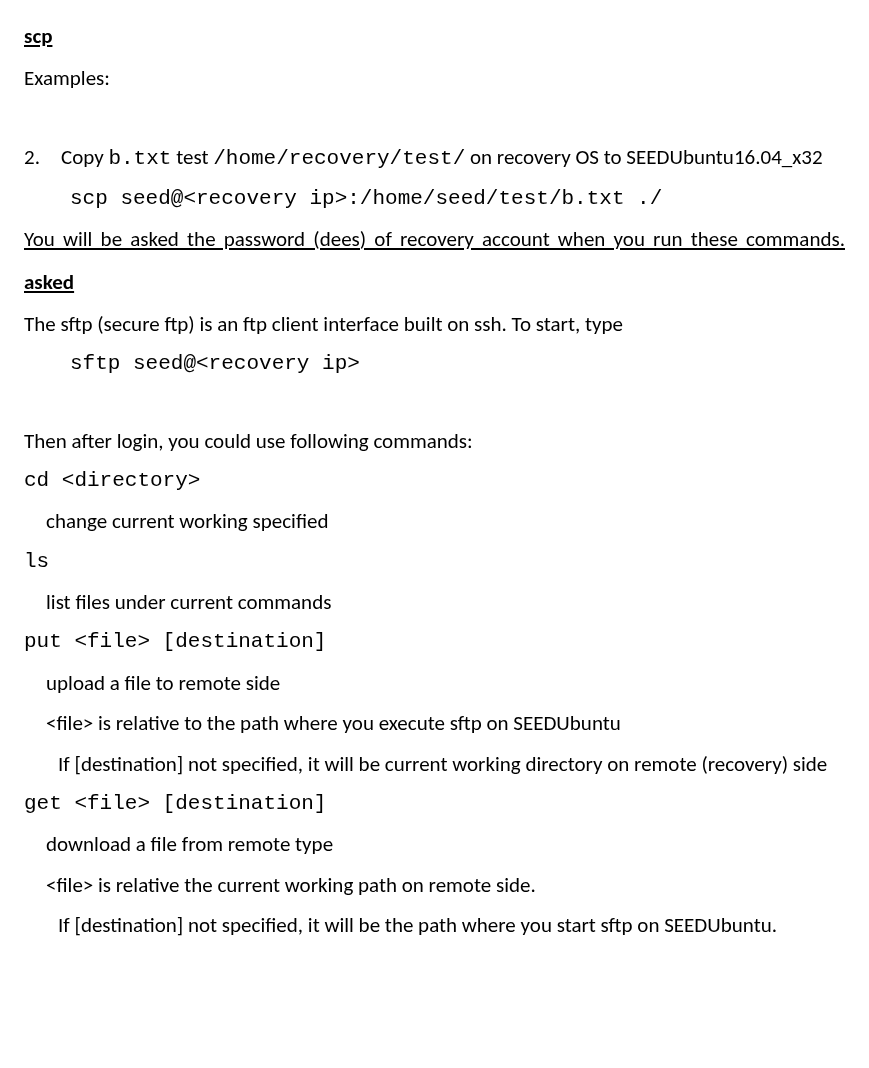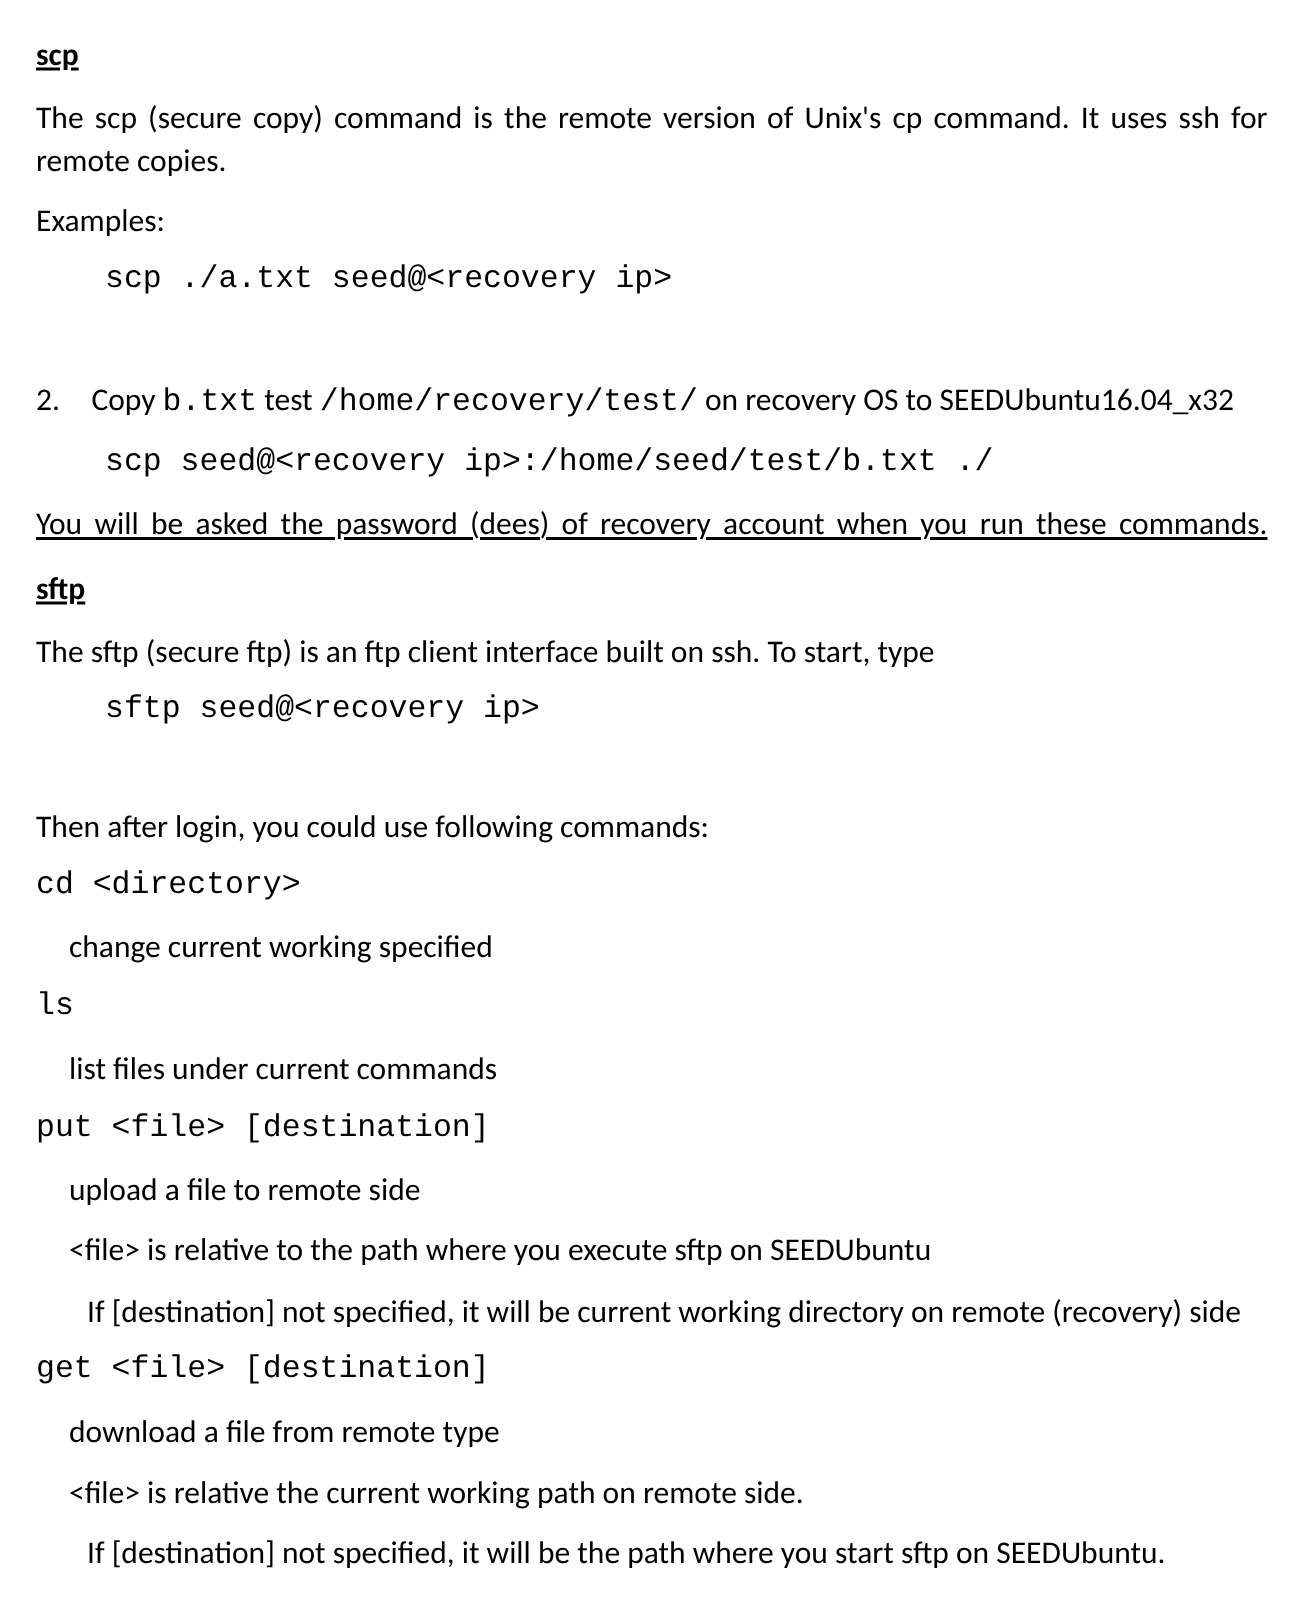--- a/index.html
+++ b/index.html
@@ -28,34 +28,32 @@
   .blk { margin-bottom: 14px; }
   p { margin: 12px; }
   .sp { height: 24px; }
 </style>
 </head>
 <body>
 
 <p class="h">scp</p>
 
 <div class="blk">
-<p class="justify">The scp (secure copy) command is the remote version of Unix's cp command. It uses ssh for remote copies.</p>
 <p class="ital">Examples:</p>
-<p class="mono indent-cmd">scp ./a.txt seed@&lt;recovery ip&gt;</p>
 </div>
 
 <div class="sp"></div>
 
 <p>
   <span>2. Copy </span><span class="mono">b.txt</span><span> test </span><span class="mono">/home/recovery/test/</span><span> on recovery OS to SEEDUbuntu16.04_x32</span>
 </p>
 <p class="mono indent-cmd">scp seed@&lt;recovery ip&gt;:/home/seed/test/b.txt ./</p>
 <p class="justify" style="text-align-last:justify;text-decoration:underline;">You will be asked the password (dees) of recovery account when you run these commands.</p>
 
-<p class="h">sftp</p>
+<p class="h">asked</p>
 
 <p>The sftp (secure ftp) is an ftp client interface built on ssh. To start, type</p>
 <p class="mono indent-cmd">sftp seed@&lt;recovery ip&gt;</p>
 
 <div class="sp"></div>
 
 <p>Then after login, you could use following commands:</p>
 
 <p class="mono">cd &lt;directory&gt;</p>
 <p class="indent-desc">change current working specified</p>

